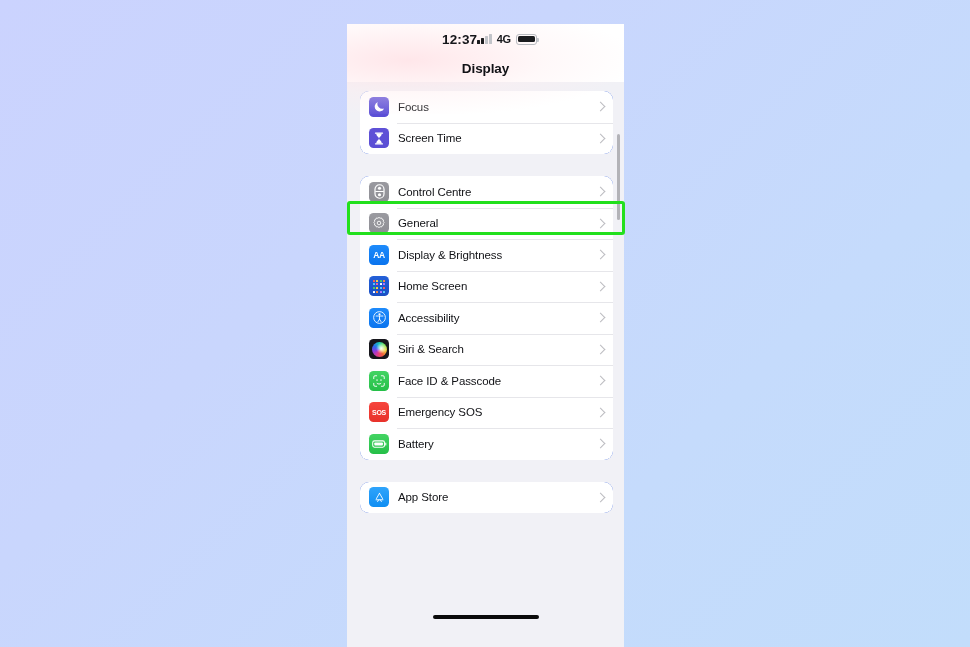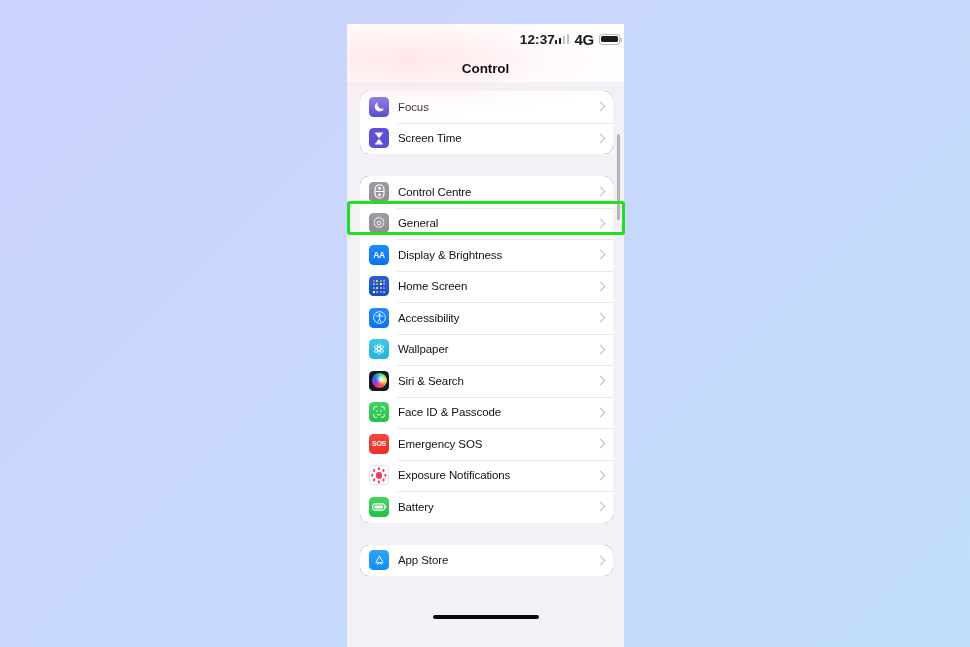--- a/index.html
+++ b/index.html
@@ -32,43 +32,43 @@
     pointer-events: none;
     z-index: 3;
   }
 
   
   #statusbar {
     position: relative;
     height: 30px;
     display: flex;
     align-items: center;
-    justify-content: flex-end;
-    padding: 0 4px 0 20px;
+    justify-content: center;
+    padding: 0 12px 0 20px;
     z-index: 4;
   }
   #clock {
     font-size: 13.5px;
     font-weight: bold;
     color: #15161a;
     letter-spacing: .1px;
   }
   #status-right {
     display: flex;
     align-items: center;
     gap: 5px;
   }
   .signal { display: flex; align-items: flex-end; gap: 1.5px; height: 10px; }
   .signal i { display: block; width: 2.5px; border-radius: .5px; }
   .signal i:nth-child(1) { height: 4px;  background: #1b1c1f; }
   .signal i:nth-child(2) { height: 6px;  background: #1b1c1f; }
   .signal i:nth-child(3) { height: 8px;  background: #c2c4c9; }
   .signal i:nth-child(4) { height: 10px; background: #c2c4c9; }
   #net-label {
-    font-size: 15px;
+    font-size: 11px;
     font-weight: bold;
     color: #17181c;
     letter-spacing: -.2px;
   }
   #battery {
     position: relative;
     width: 21px; height: 11px;
     border: 1.2px solid #b9bbc0;
     border-radius: 3px;
     padding: 1.2px;
@@ -287,21 +287,21 @@
           <i></i>
       </div>
       <div id="net-label">4G</div>
       <div id="battery">
         <div id="battery-fill"></div>
       </div>
     </div>
   </div>
 
   <div id="navbar">
-    <div id="nav-title">Control</div>
+    <div id="nav-title">Display</div>
   </div>
 
   <div id="scroll">
 
     <div class="gap small"></div>
 
     <div class="group">
 
       <div class="row">
         <div class="icon ic-focus">
@@ -392,34 +392,20 @@
           <svg width="15" height="15" viewBox="0 0 24 24">
             <circle cx="12" cy="12" r="9.4" fill="none" stroke="#fff" stroke-width="1.4"></circle>
             <circle cx="12" cy="6.8" r="1.7" fill="#fff"></circle>
             <path d="M6.6 9.6h10.8M12 9.6v5.1M12 14.7l-2.6 4.1M12 14.7l2.6 4.1" stroke="#fff" stroke-width="1.4" stroke-linecap="round"></path>
           </svg>
         </div>
         <div class="row-label">Accessibility</div>
         <div class="chev"></div>
       </div>
 
-      <div class="row">
-        <div class="icon ic-wallpaper">
-          <svg width="14" height="14" viewBox="0 0 24 24">
-            <g fill="none" stroke="#fff" stroke-width="1.3">
-              <circle cx="12" cy="12" r="3"></circle>
-              <ellipse cx="12" cy="12" rx="3" ry="9.2"></ellipse>
-              <ellipse cx="12" cy="12" rx="3" ry="9.2" transform="rotate(60 12 12)"></ellipse>
-              <ellipse cx="12" cy="12" rx="3" ry="9.2" transform="rotate(120 12 12)"></ellipse>
-            </g>
-          </svg>
-        </div>
-        <div class="row-label">Wallpaper</div>
-        <div class="chev"></div>
-      </div>
 
       <div class="row">
         <div class="icon ic-siri">
           <div class="siri-orb"></div>
         </div>
         <div class="row-label">Siri &amp; Search</div>
         <div class="chev"></div>
       </div>
 
       <div class="row">
@@ -438,37 +424,20 @@
       </div>
 
       <div class="row">
         <div class="icon ic-sos">
           <span class="sos-text">SOS</span>
         </div>
         <div class="row-label">Emergency SOS</div>
         <div class="chev"></div>
       </div>
 
-      <div class="row">
-        <div class="icon ic-exposure">
-          <div class="exp-core"></div>
-          <div class="exp-ring">
-            <span style="transform:translate(-50%,-50%) translate(0,-6.6px)"></span>
-            <span style="transform:translate(-50%,-50%) translate(4.7px,-4.7px)"></span>
-            <span style="transform:translate(-50%,-50%) translate(6.6px,0)"></span>
-            <span style="transform:translate(-50%,-50%) translate(4.7px,4.7px)"></span>
-            <span style="transform:translate(-50%,-50%) translate(0,6.6px)"></span>
-            <span style="transform:translate(-50%,-50%) translate(-4.7px,4.7px)"></span>
-            <span style="transform:translate(-50%,-50%) translate(-6.6px,0)"></span>
-            <span style="transform:translate(-50%,-50%) translate(-4.7px,-4.7px)"></span>
-          </div>
-        </div>
-        <div class="row-label">Exposure Notifications</div>
-        <div class="chev"></div>
-      </div>
 
       <div class="row">
         <div class="icon ic-battery">
           <svg width="15" height="10" viewBox="0 0 22 12">
             <rect x="1" y="1.4" width="17.4" height="9.2" rx="2.6" fill="none" stroke="#fff" stroke-width="1.5"></rect>
             <rect x="3.4" y="3.8" width="12.6" height="4.4" rx="1.2" fill="#fff"></rect>
             <path d="M20.2 4.6v2.8" stroke="#fff" stroke-width="1.6" stroke-linecap="round"></path>
           </svg>
         </div>
         <div class="row-label">Battery</div>

